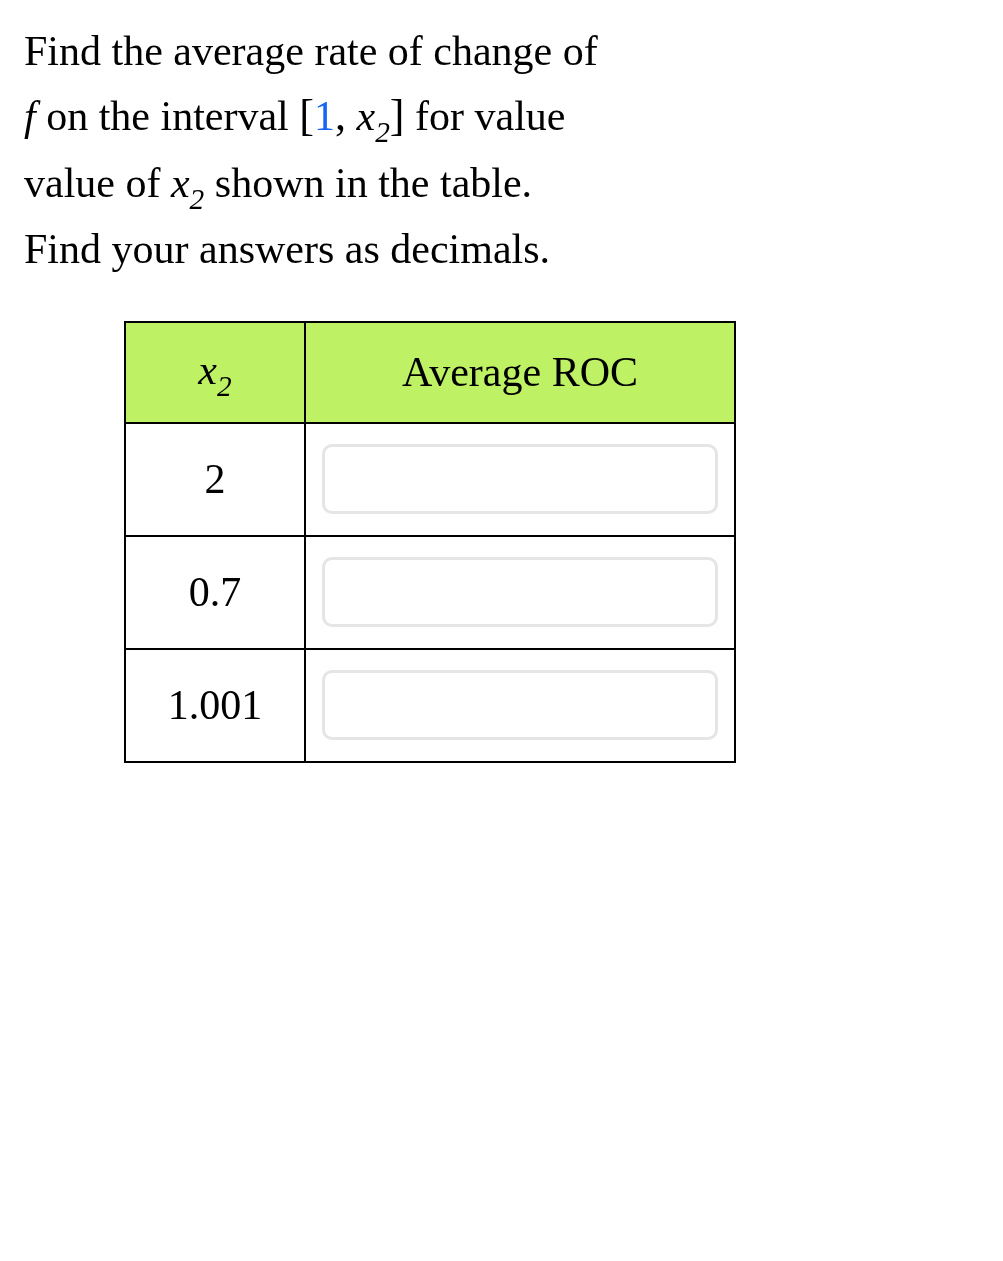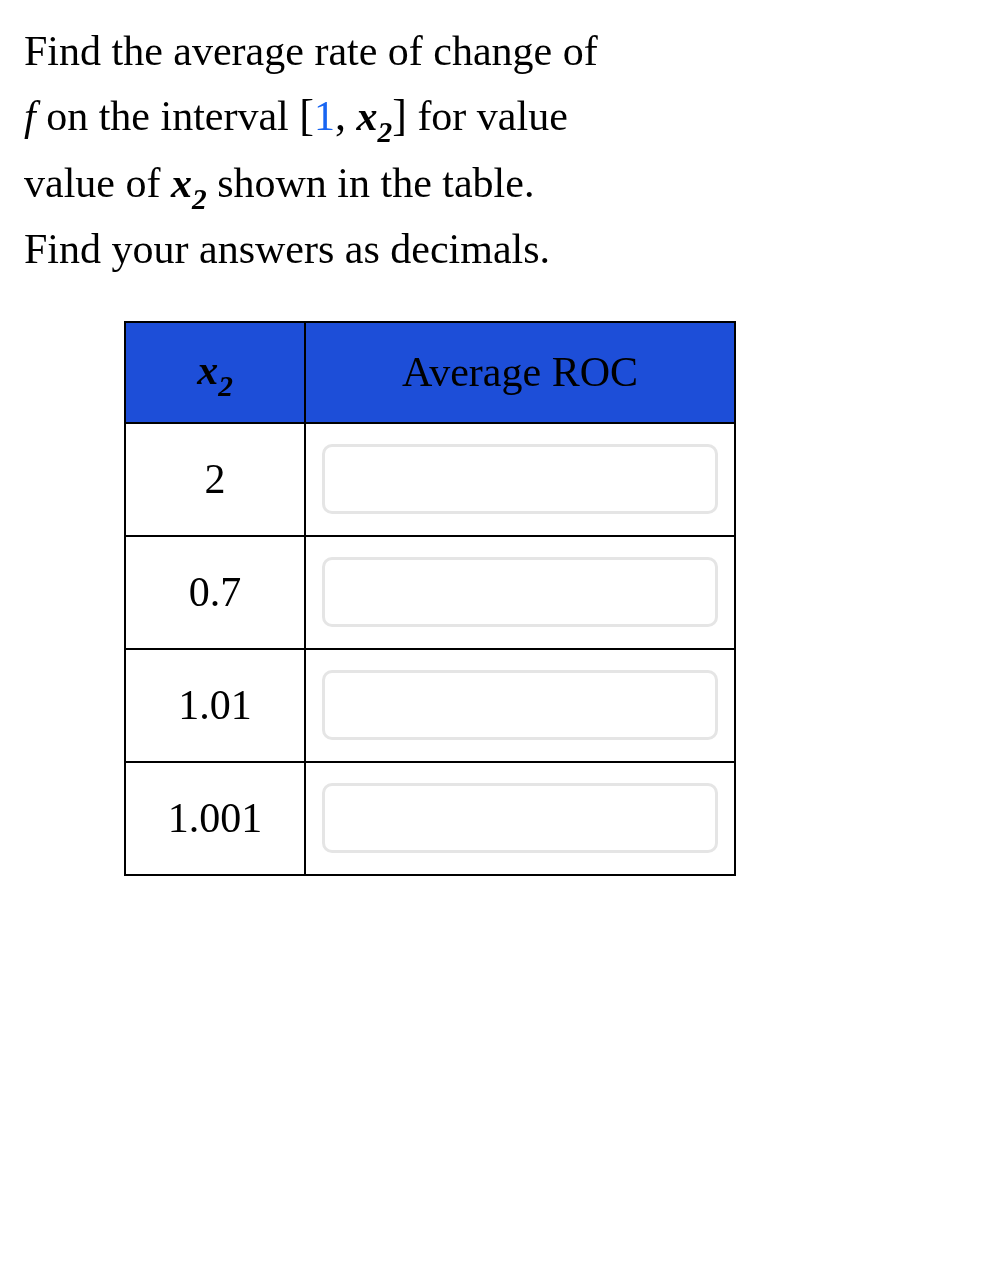--- a/index.html
+++ b/index.html
@@ -18,21 +18,20 @@
     .problem-text {
       margin-bottom: 40px;
     }
     .math-f {
       font-style: italic;
       font-family: 'Times New Roman', serif;
     }
     .math-var {
       font-style: italic;
       font-family: 'Times New Roman', serif;
-      font-weight: bold;
     }
     .subscript {
       font-size: 0.7em;
       vertical-align: sub;
       position: relative;
       top: 0.1em;
     }
     .link-color {
       color: #1865f2;
     }
@@ -48,21 +47,21 @@
       margin-top: 30px;
     }
     th, td {
       border: 2px solid #000;
       padding: 18px 24px;
       text-align: center;
       font-family: 'Times New Roman', serif;
       font-size: 42px;
     }
     th {
-      background-color: #1d4ed8;
+      background-color: #bef264;
       font-weight: normal;
       padding: 16px 40px;
     }
     th.col-x2 {
       width: 180px;
     }
     th.col-roc {
       width: 430px;
       padding-left: 16px;
       padding-right: 16px;
@@ -127,25 +126,19 @@
         <input type="text" class="answer-input" value="" style="">
       </td>
     </tr>
     <tr>
       <td class="x2-cell">0.7</td>
       <td class="input-cell">
         <input type="text" class="answer-input" value="" style="">
       </td>
     </tr>
     <tr>
-      <td class="x2-cell">1.01</td>
-      <td class="input-cell">
-        <input type="text" class="answer-input" value="" style="">
-      </td>
-    </tr>
-    <tr>
       <td class="x2-cell">1.001</td>
       <td class="input-cell">
         <input type="text" class="answer-input" value="" style="">
       </td>
     </tr>
   </tbody>
 </table>
 
 </body></html>

